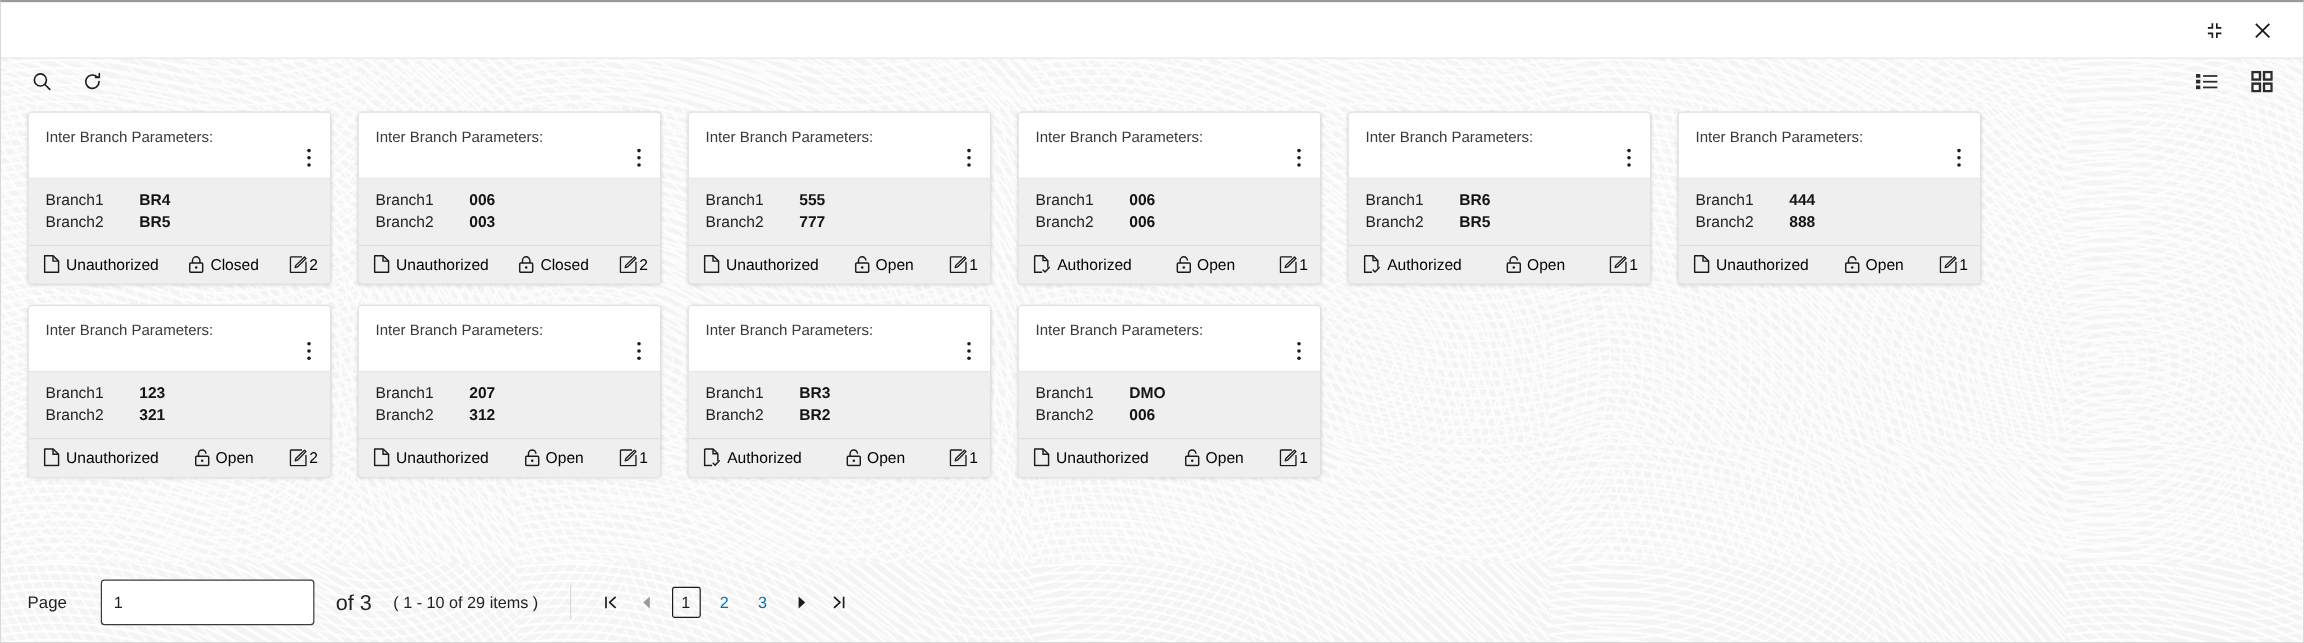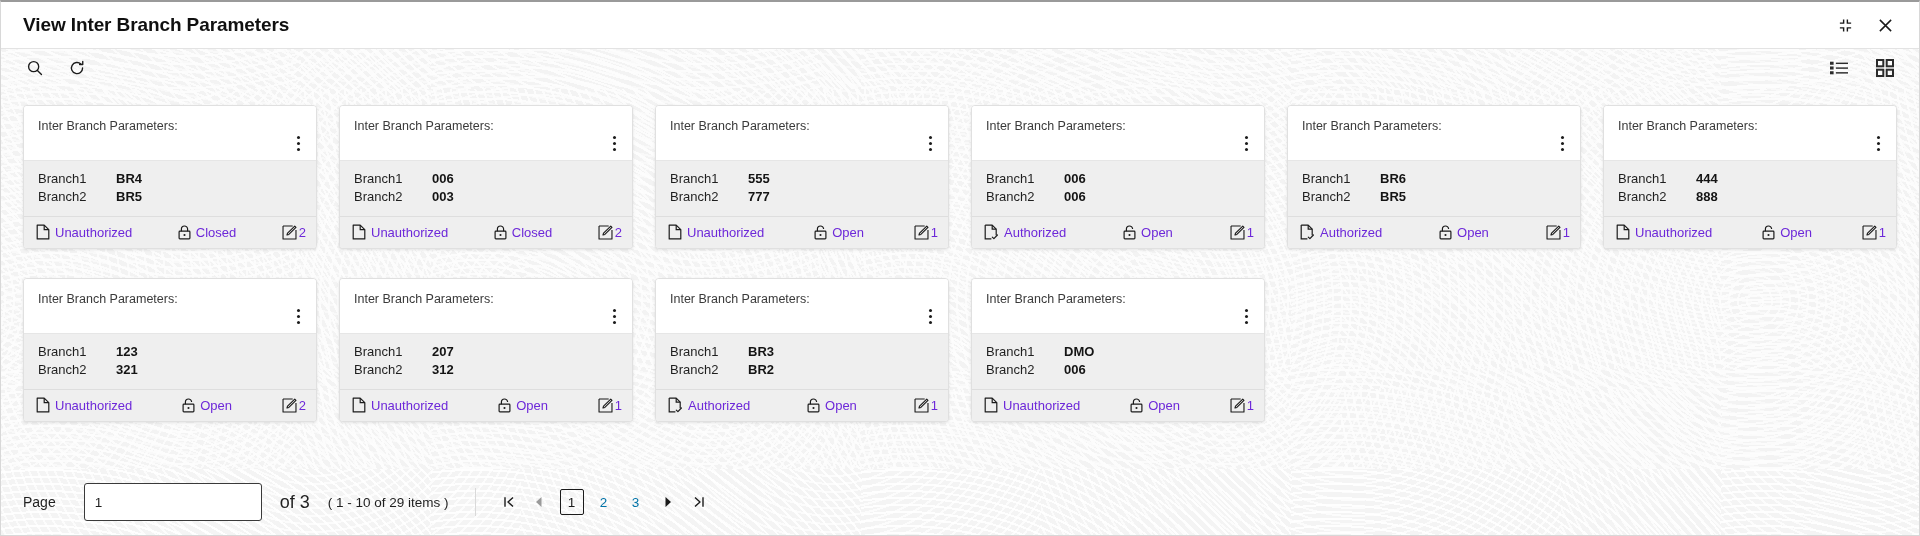--- a/index.html
+++ b/index.html
@@ -98,29 +98,28 @@
   .card-grid {
     position: relative;
     z-index: 2;
     display: flex;
     flex-wrap: wrap;
     gap: 17px 22px;
     padding: 6px 22px 0 22px;
   }
 
   .card {
-    width: 294px;
+    width: 253px;
     background: #ffffff;
     border: 1px solid #e0e0e0;
     border-radius: 4px;
     box-shadow: 0 1px 3px rgba(0,0,0,0.10);
     overflow: hidden;
     display: flex;
     flex-direction: column;
-    margin-top: 12px;
   }
 
   .card-head {
     position: relative;
     background: #ffffff;
     padding: 12px 14px 8px 14px;
     min-height: 54px;
   }
   .card-head-label {
     font-size: 12.5px;
@@ -162,21 +161,21 @@
   .field-label { width: 78px; flex: 0 0 78px; }
   .field-value { font-weight: bold; color: #141414; }
 
   .card-foot {
     background: #efefef;
     border-top: 1px solid #dedede;
     display: flex;
     align-items: center;
     padding: 7px 10px 8px 12px;
     font-size: 13px;
-    color: #6d28d9;
+    color: #000000;
     gap: 0;
   }
   .foot-seg {
     display: flex;
     align-items: center;
     gap: 5px;
     white-space: nowrap;
   }
   .foot-auth { flex: 0 0 auto; }
   .foot-state { margin-left: auto; }
@@ -260,21 +259,20 @@
     border: 1px solid #1b1b1b;
     border-radius: 2px;
   }
 </style>
 </head>
 <body>
 
 <div class="app-window">
 
   <div class="title-bar">
-    <div class="title-text">View Inter Branch Parameters</div>
     <div class="title-actions">
       <div class="icon-btn" title="collapse">
         <svg width="15" height="15" viewBox="0 0 16 16" fill="none" stroke="#1b1b1b" stroke-width="1.5">
           <path d="M6 1.5V5.5H2"></path>
           <path d="M10 1.5V5.5H14"></path>
           <path d="M6 14.5V10.5H2"></path>
           <path d="M10 14.5V10.5H14"></path>
         </svg>
       </div>
       <div class="icon-btn" title="close">

